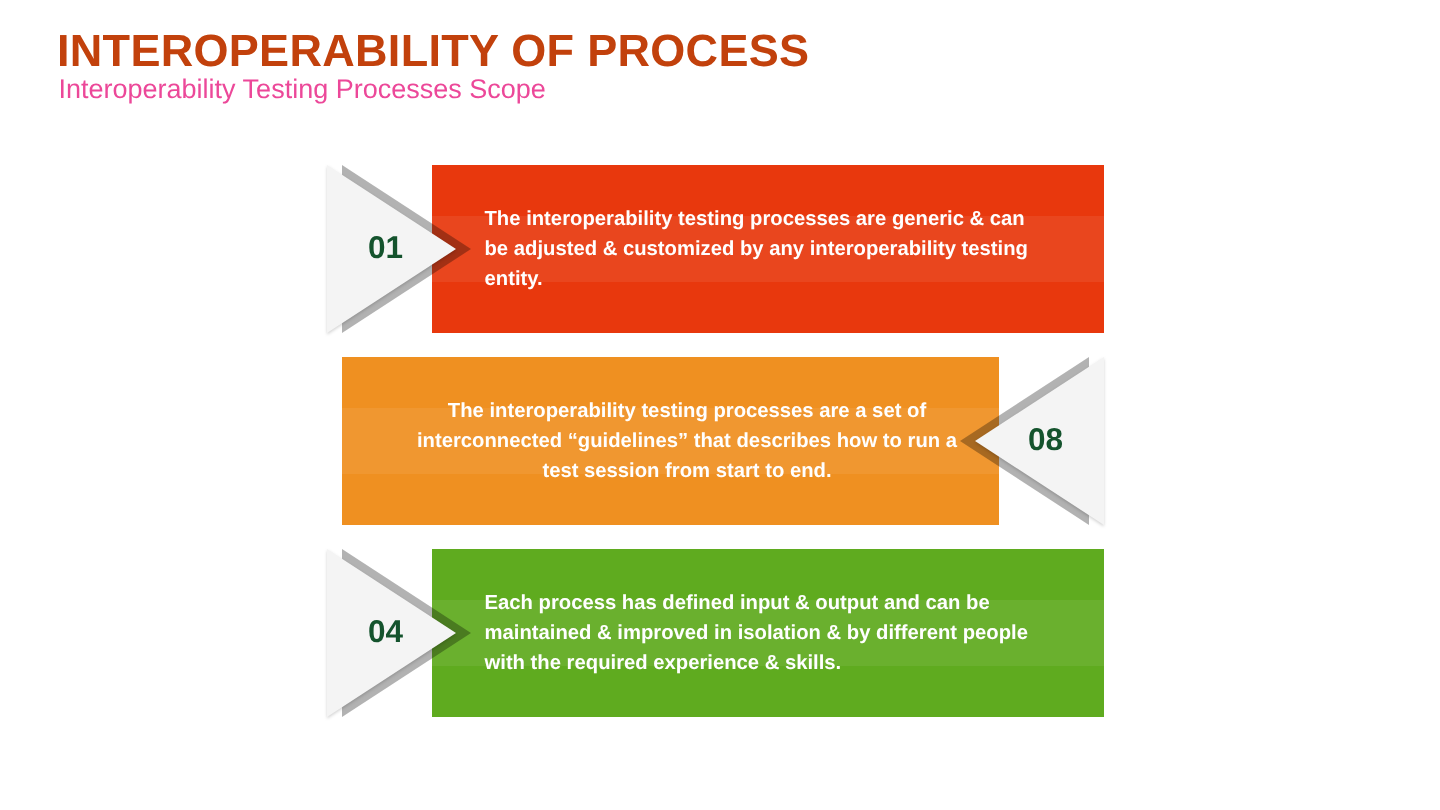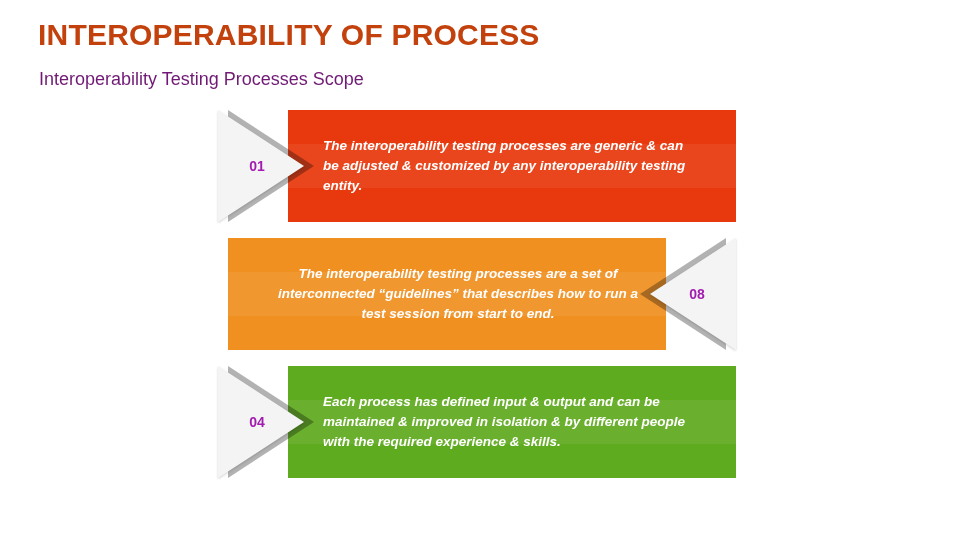--- a/index.html
+++ b/index.html
@@ -27,24 +27,24 @@
     top: 18px;
     font-size: 30px;
     font-weight: bold;
     color: #c2410c;
     letter-spacing: 0.2px;
     white-space: nowrap;
   }
   .subtitle {
     position: absolute;
     left: 39px;
-    top: 69px;
+    top: 49px;
     font-size: 18px;
     font-weight: normal;
-    color: #701a75;
+    color: #ec4899;
     white-space: nowrap;
   }
 
   
   .row {
     position: absolute;
     left: 218px;
     width: 518px;
     height: 112px;
   }
@@ -127,38 +127,37 @@
   }
 
   .num {
     position: absolute;
     top: 0;
     height: 112px;
     width: 70px;
     display: flex;
     align-items: center;
     justify-content: center;
-    font-size: 14px;
+    font-size: 21px;
     font-weight: bold;
-    color: #a21caf;
+    color: #14532d;
   }
   .num-left  { left: 4px; }
   .num-right { right: 4px; }
 
   .text {
     position: absolute;
     top: 0;
     height: 112px;
     display: flex;
     align-items: center;
     color: #ffffff;
     font-size: 13.5px;
     font-weight: bold;
     line-height: 1.48;
-    font-style: italic;
   }
   .text p { margin: 0; }
   .text-left-num {
     left: 105px;
     right: 40px;
     text-align: left;
   }
   .text-right-num {
     left: 57px;
     right: 95px;

